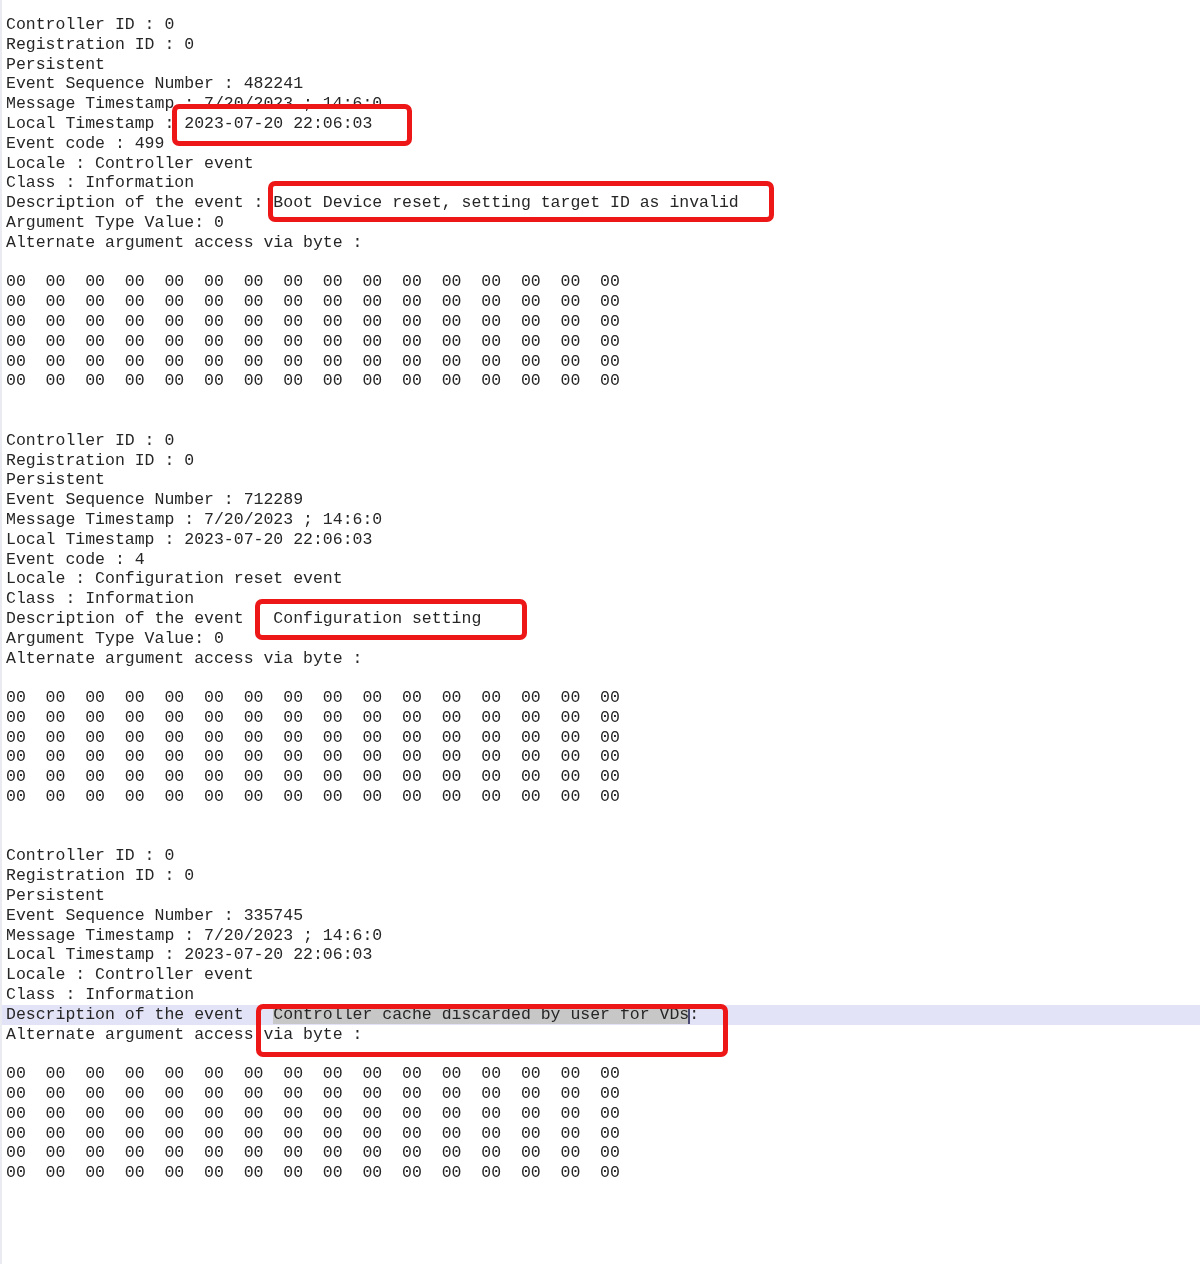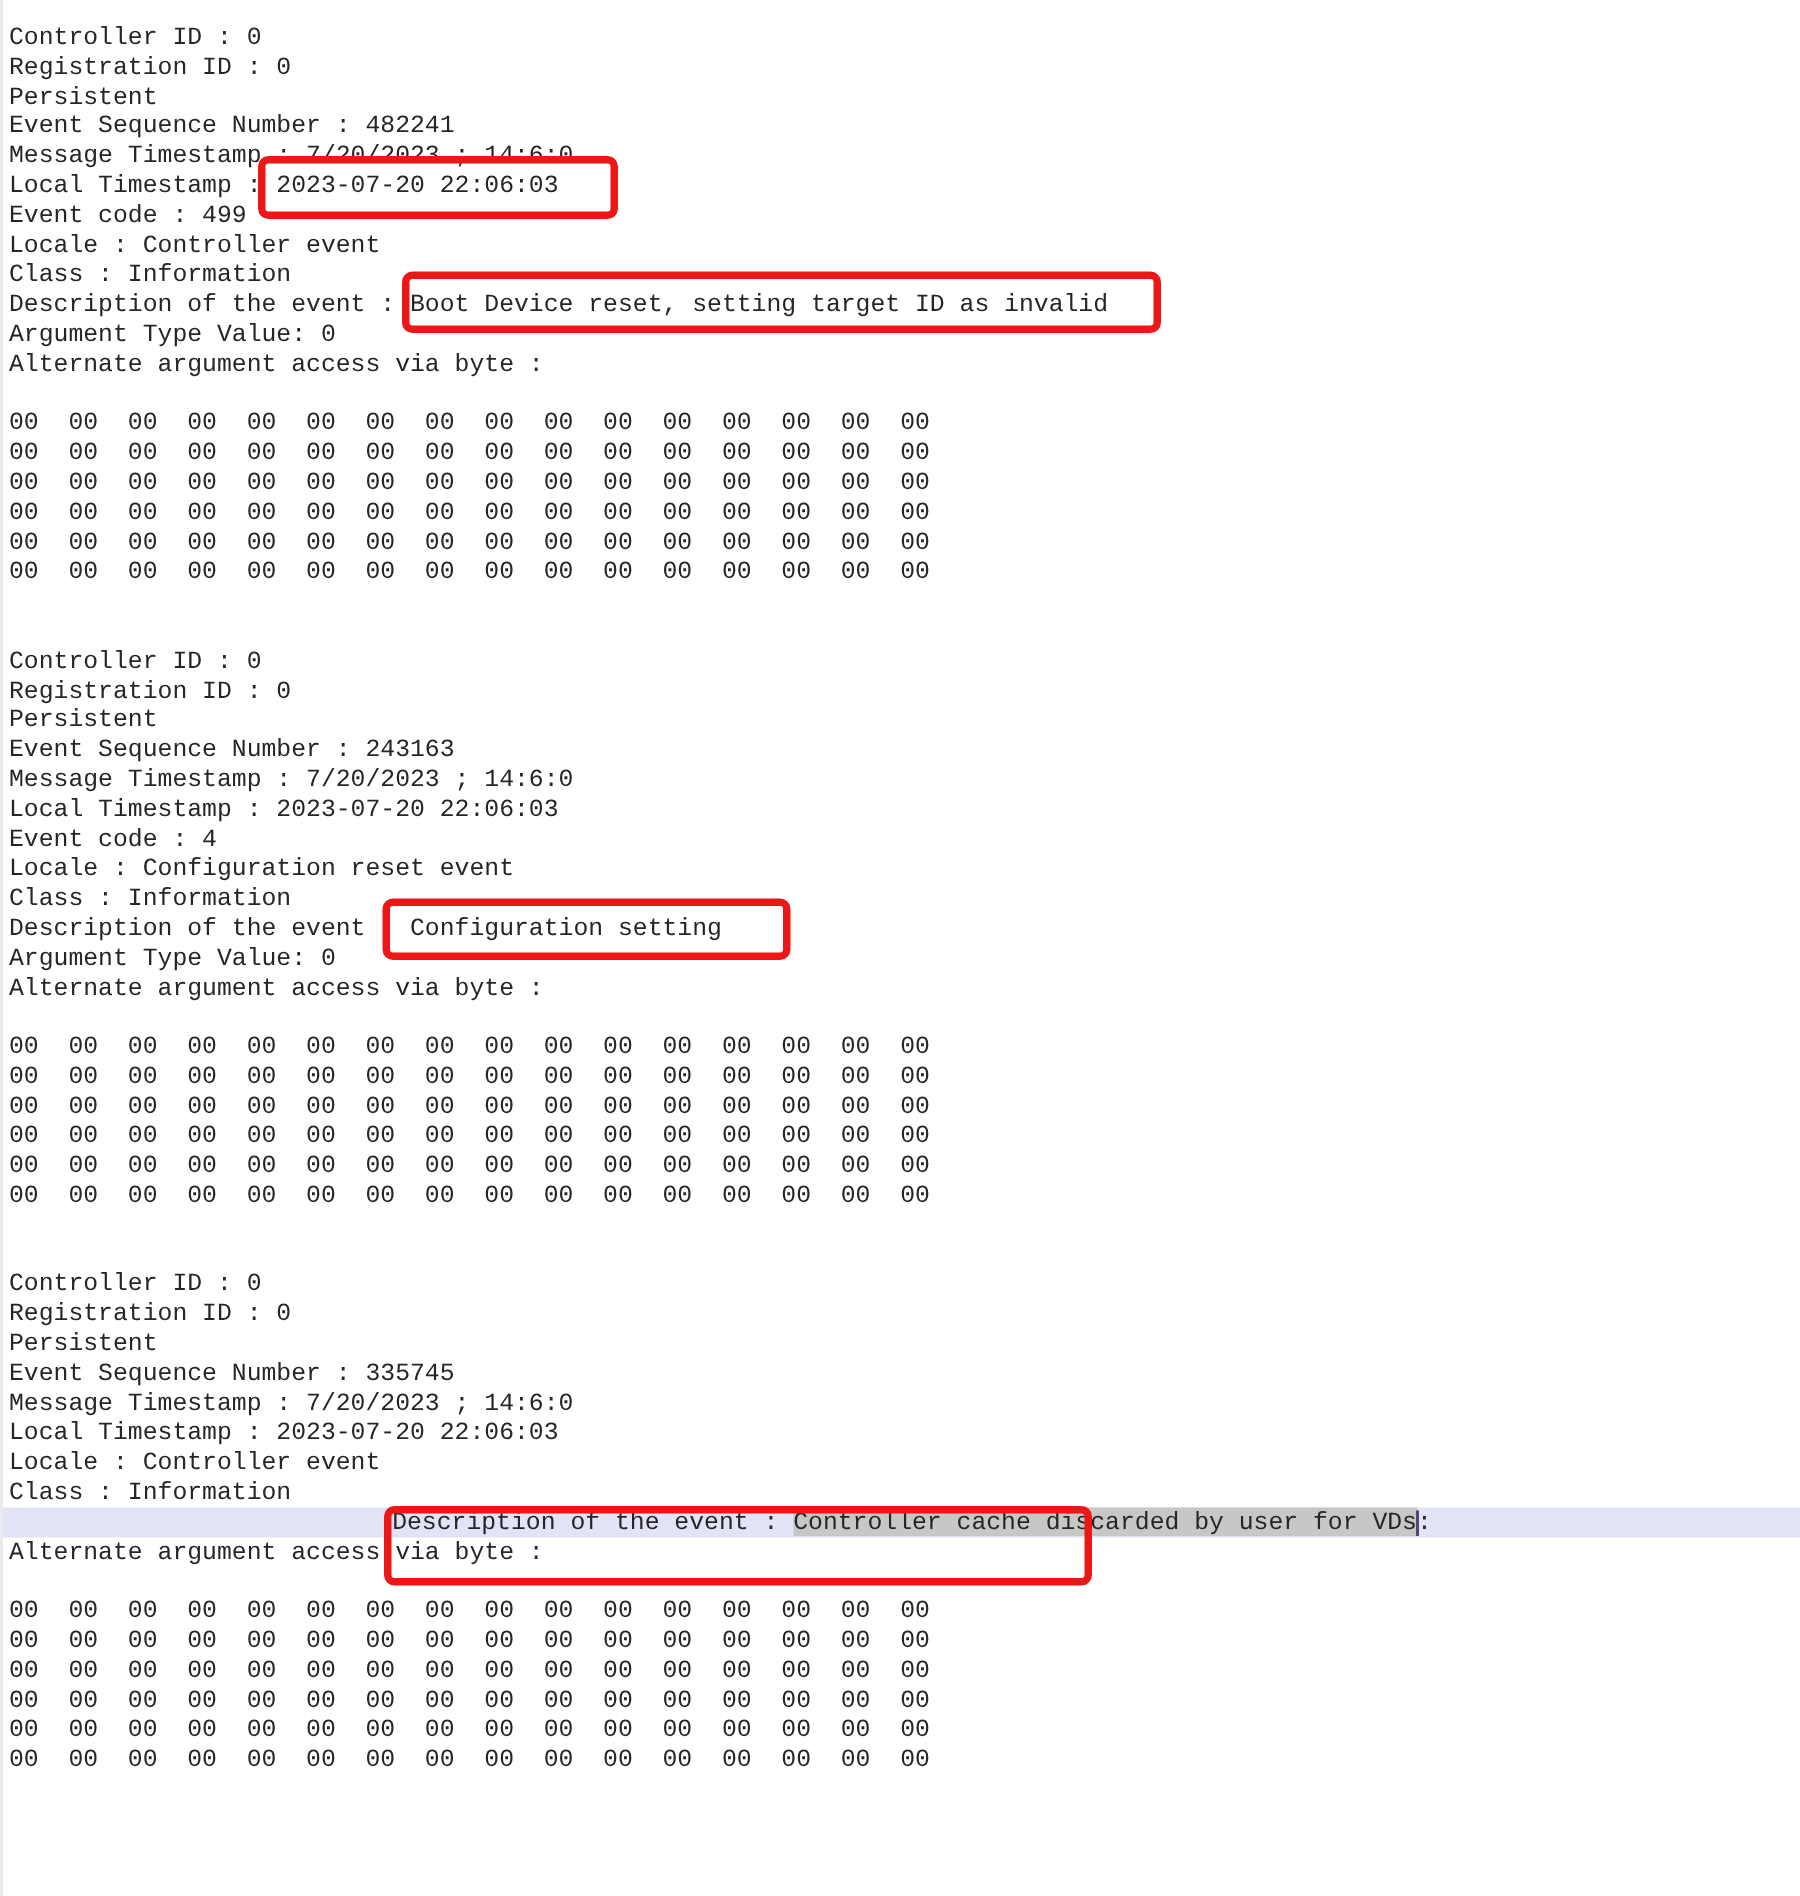--- a/index.html
+++ b/index.html
@@ -18,25 +18,24 @@
   .left-strip{
     position:absolute;left:0;top:0;width:2px;height:1264px;
     background:#eaeaf1;
   }
   .ln{
     height:19.8px;
     white-space:pre;
   }
   .ln.hl{
     margin-left:-6px;
-    padding-left:16px;
+    padding-left:6px;
     width:1200px;
     box-sizing:border-box;
     background:var(--hl,#e3e3f8);
-    text-align:center;
   }
   .sel{background:var(--sel,#c7c7c7);}
   .caret{
     display:inline-block;
     width:2px;height:17px;
     margin:0 -1px;
     vertical-align:text-bottom;
     background:var(--caret,#4a4a72);
   }
   .annot{
@@ -71,21 +70,21 @@
     <div class="ln">00  00  00  00  00  00  00  00  00  00  00  00  00  00  00  00</div>
     <div class="ln">00  00  00  00  00  00  00  00  00  00  00  00  00  00  00  00</div>
     <div class="ln">00  00  00  00  00  00  00  00  00  00  00  00  00  00  00  00</div>
     <div class="ln">00  00  00  00  00  00  00  00  00  00  00  00  00  00  00  00</div>
     <div class="ln">00  00  00  00  00  00  00  00  00  00  00  00  00  00  00  00</div>
     <div class="ln"></div>
     <div class="ln"></div>
     <div class="ln">Controller ID : 0</div>
     <div class="ln">Registration ID : 0</div>
     <div class="ln">Persistent</div>
-    <div class="ln">Event Sequence Number : 243163</div>
+    <div class="ln">Event Sequence Number : 712289</div>
     <div class="ln">Message Timestamp : 7/20/2023 ; 14:6:0</div>
     <div class="ln">Local Timestamp : 2023-07-20 22:06:03</div>
     <div class="ln">Event code : 4</div>
     <div class="ln">Locale : Configuration reset event</div>
     <div class="ln">Class : Information</div>
     <div class="ln"><span>Description of the event : </span><span>Configuration setting</span></div>
     <div class="ln">Argument Type Value: 0</div>
     <div class="ln">Alternate argument access via byte :</div>
     <div class="ln"></div>
     <div class="ln">00  00  00  00  00  00  00  00  00  00  00  00  00  00  00  00</div>

